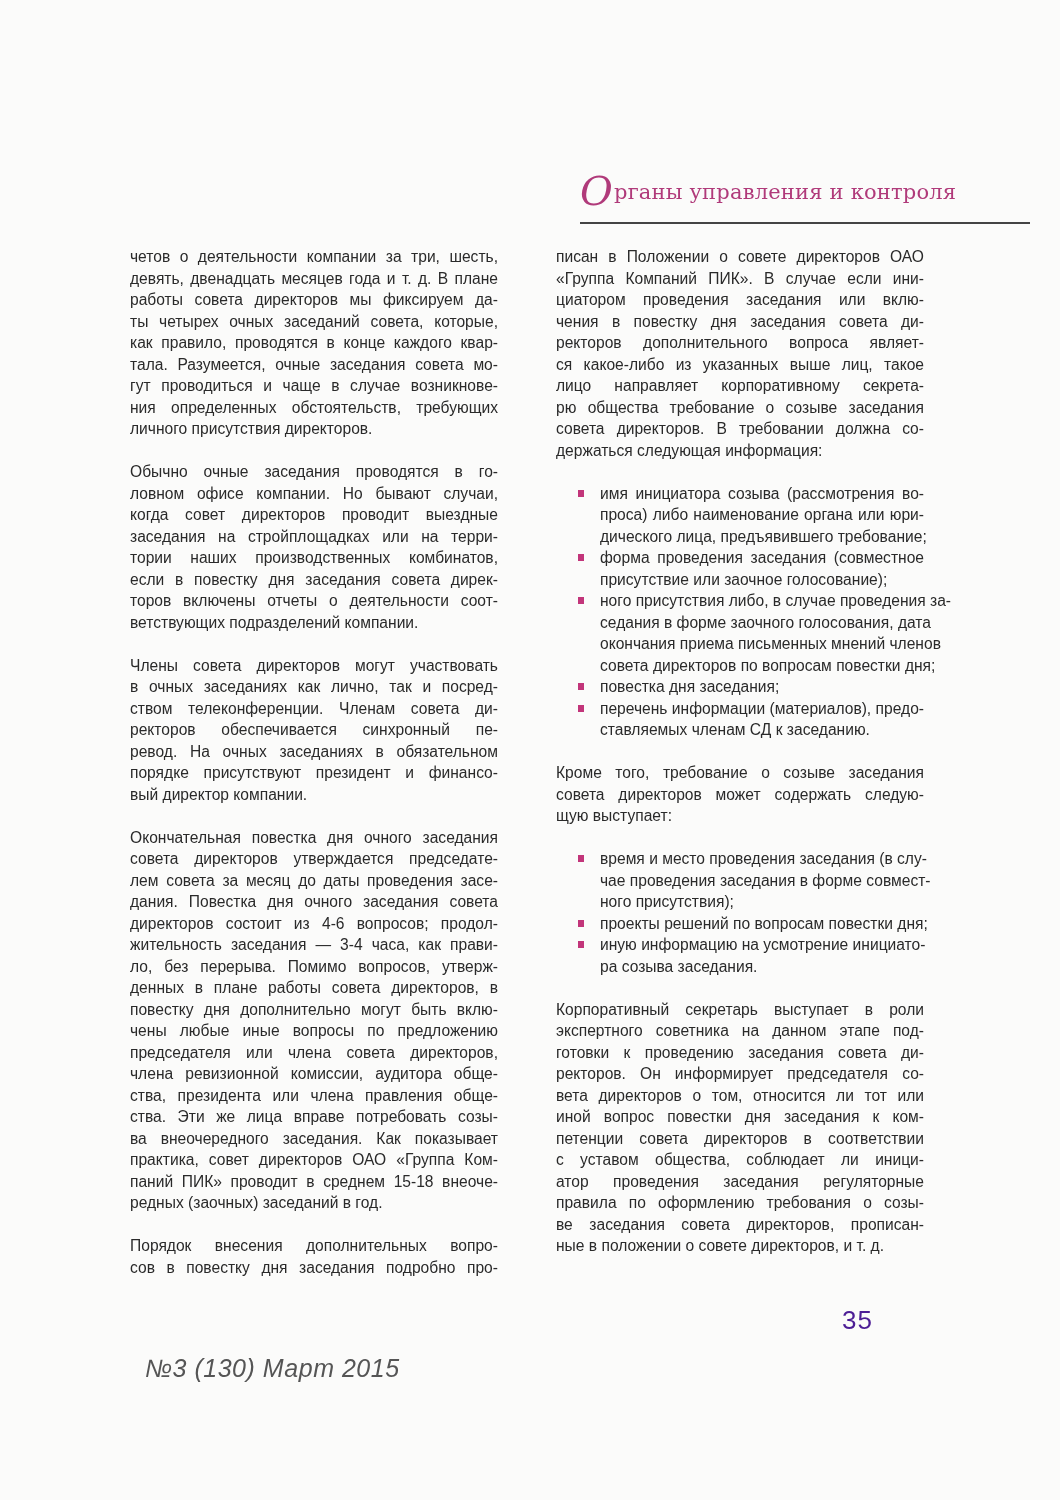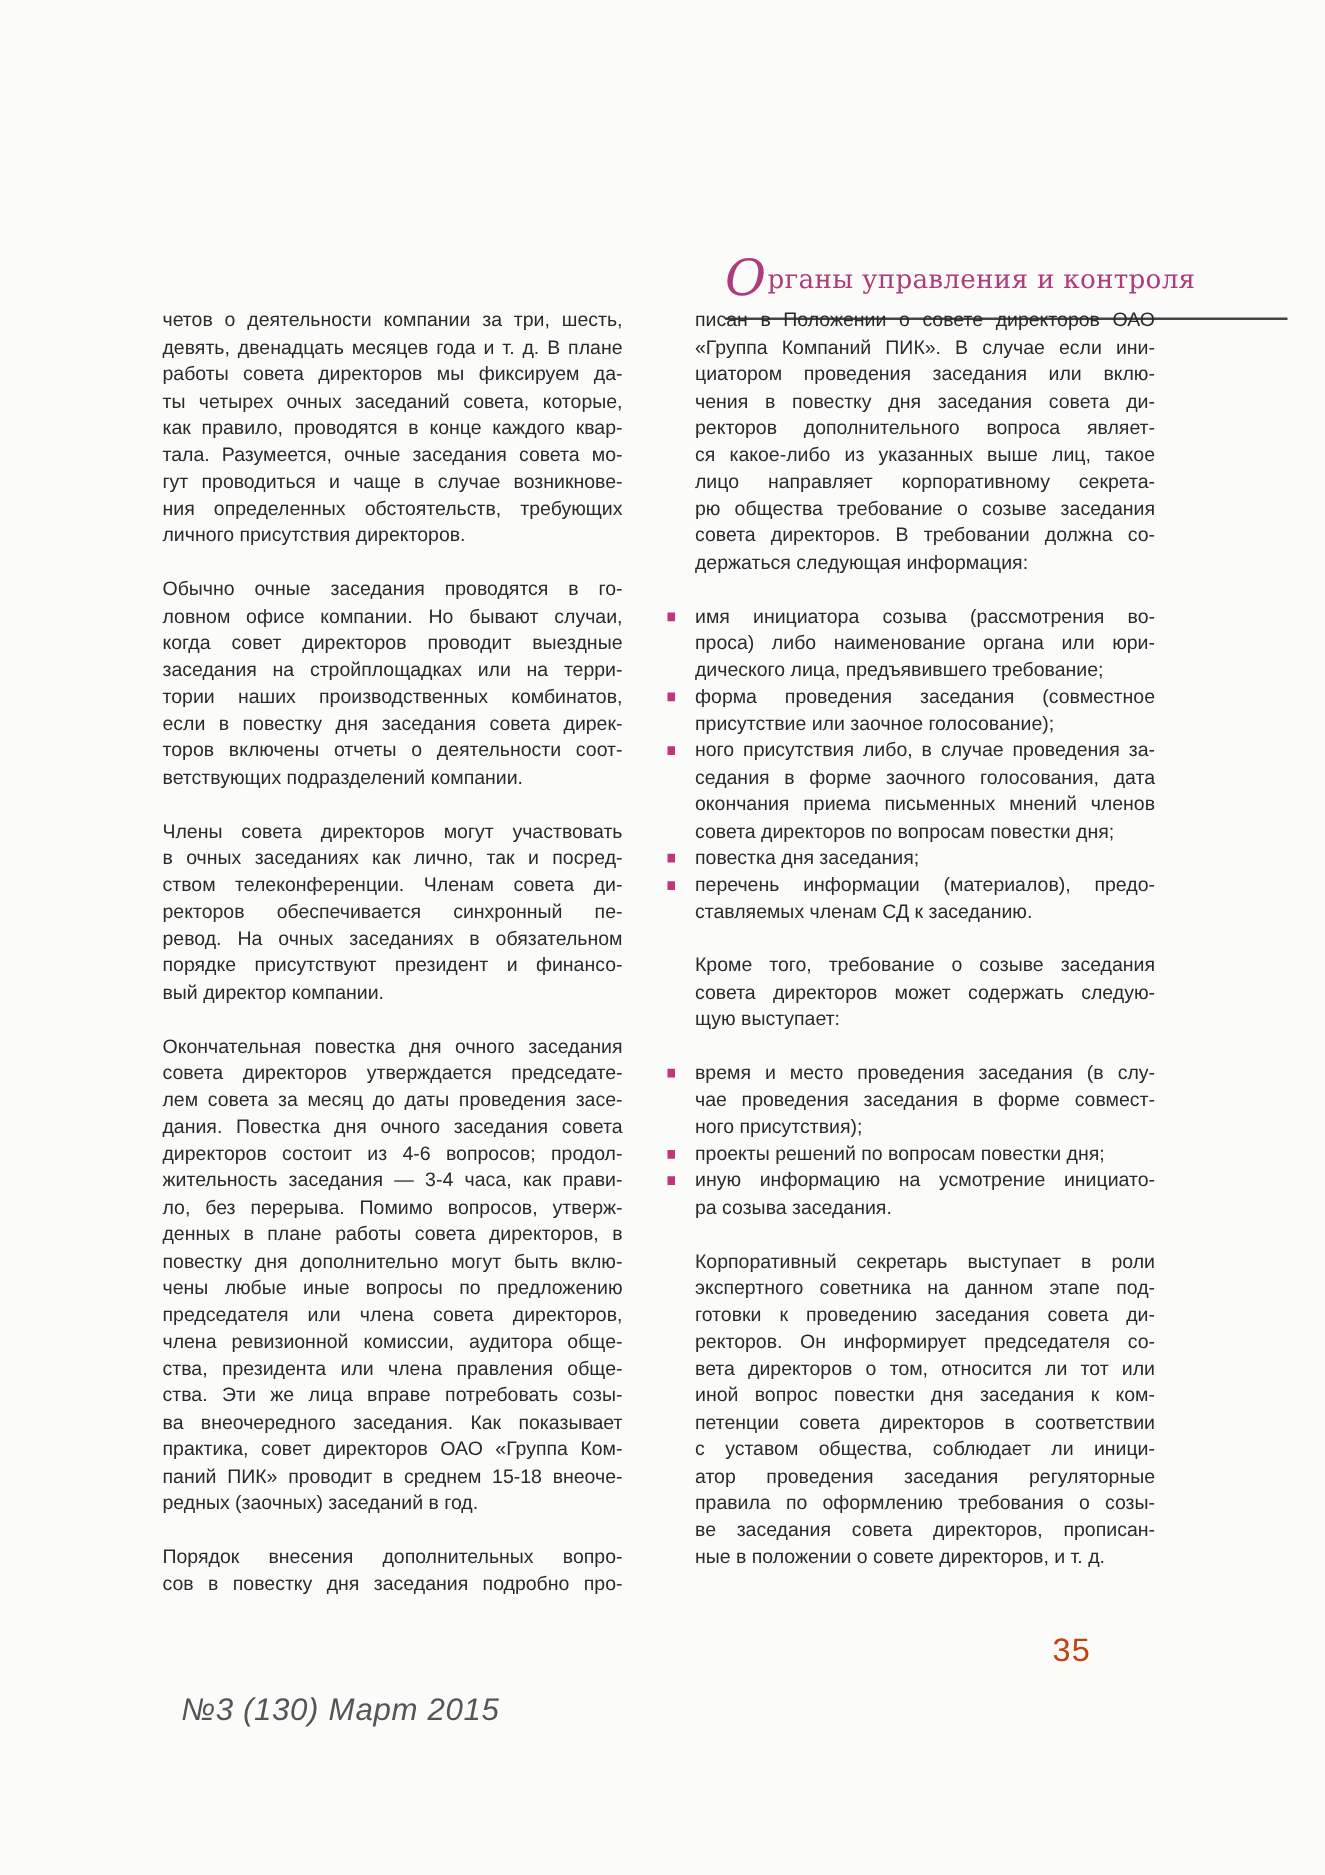--- a/index.html
+++ b/index.html
@@ -1,29 +1,29 @@
 <!DOCTYPE html>
 <html><head>
 <meta charset="utf-8">
 <style>
   html, body { margin:0; padding:0; }
   body { width:1060px; height:1500px; background:#fbfbfa; position:relative; overflow:hidden;
          font-family:"Liberation Sans", sans-serif; color:#2a2a2a; }
-  .header { position:absolute; left:580px; top:170px; width:450px; height:60px;margin-top:32px; }
+  .header { position:absolute; left:580px; top:170px; width:450px; height:60px; }
   .header-title { position:absolute; left:0; top:6px; font-family:"DejaVu Serif", serif; font-size:21px; color:#b03a7a; white-space:nowrap; letter-spacing:0.2px; }
   .header-title .cap { font-family:"DejaVu Serif", serif; font-style:italic; font-size:40px; line-height:30px; vertical-align:-6px; color:#b03a7a; margin-right:1px; }
   .header-rule { position:absolute; left:0; top:52px; width:450px; height:2px; background:#444; }
   .col { position:absolute; font-size:15.6px; line-height:21.5px; }
   .col-left { left:130px; top:246px; width:368px; }
   .col-right { left:556px; top:246px; width:368px; }
   .para { margin:0 0 21.5px 0; }
   .line { display:block; white-space:nowrap; text-align:justify; text-align-last:justify; }
   .line.last { text-align-last:left; }
   .bullets { margin:0 0 21.5px 0; padding:0; list-style:none; }
-  .bullet { position:relative; }
+  .bullet { position:relative;margin-left:44px; }
   .bullet-mark { position:absolute; left:-22px; top:7px; width:6px; height:7px; background:#c2357a; }
   .footer-issue { position:absolute; left:145px; top:1354px; font-size:25px; font-style:italic; color:#555; font-family:"Liberation Sans", sans-serif; letter-spacing:0.5px; }
   .footer-page { position:absolute; left:842px; top:1305px; font-size:26px; color:#c44c8a; font-family:"Liberation Sans", sans-serif; letter-spacing:1px; }
 </style>
 </head>
 <body>
 
 <div class="header">
   <div class="header-title"><span class="cap">О</span><span>рганы управления и контроля</span></div>
   <div class="header-rule"></div>
@@ -159,13 +159,13 @@
       <span class="line">петенции совета директоров в соответствии</span>
       <span class="line">с уставом общества, соблюдает ли иници-</span>
       <span class="line">атор проведения заседания регуляторные</span>
       <span class="line">правила по оформлению требования о созы-</span>
       <span class="line">ве заседания совета директоров, прописан-</span>
       <span class="line last">ные в положении о совете директоров, и т. д.</span>
     </div>
   </div>
 
 <div class="footer-issue">№3 (130) Март 2015</div>
-<div class="footer-page" style="color: #c2410c;">35</div>
+<div class="footer-page" style="color: #4c1d95;">35</div>
 
 </body></html>

